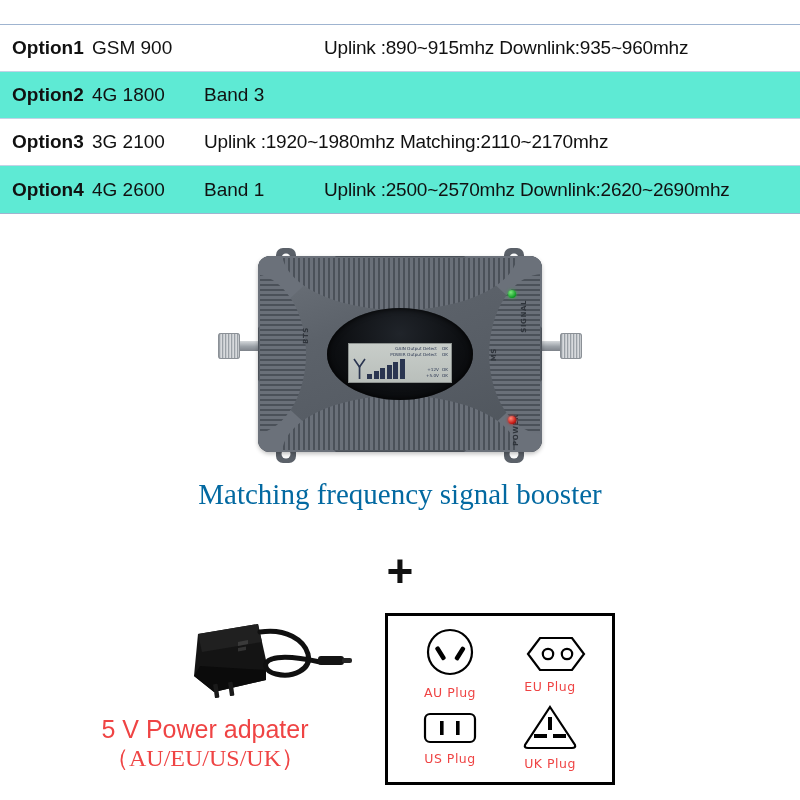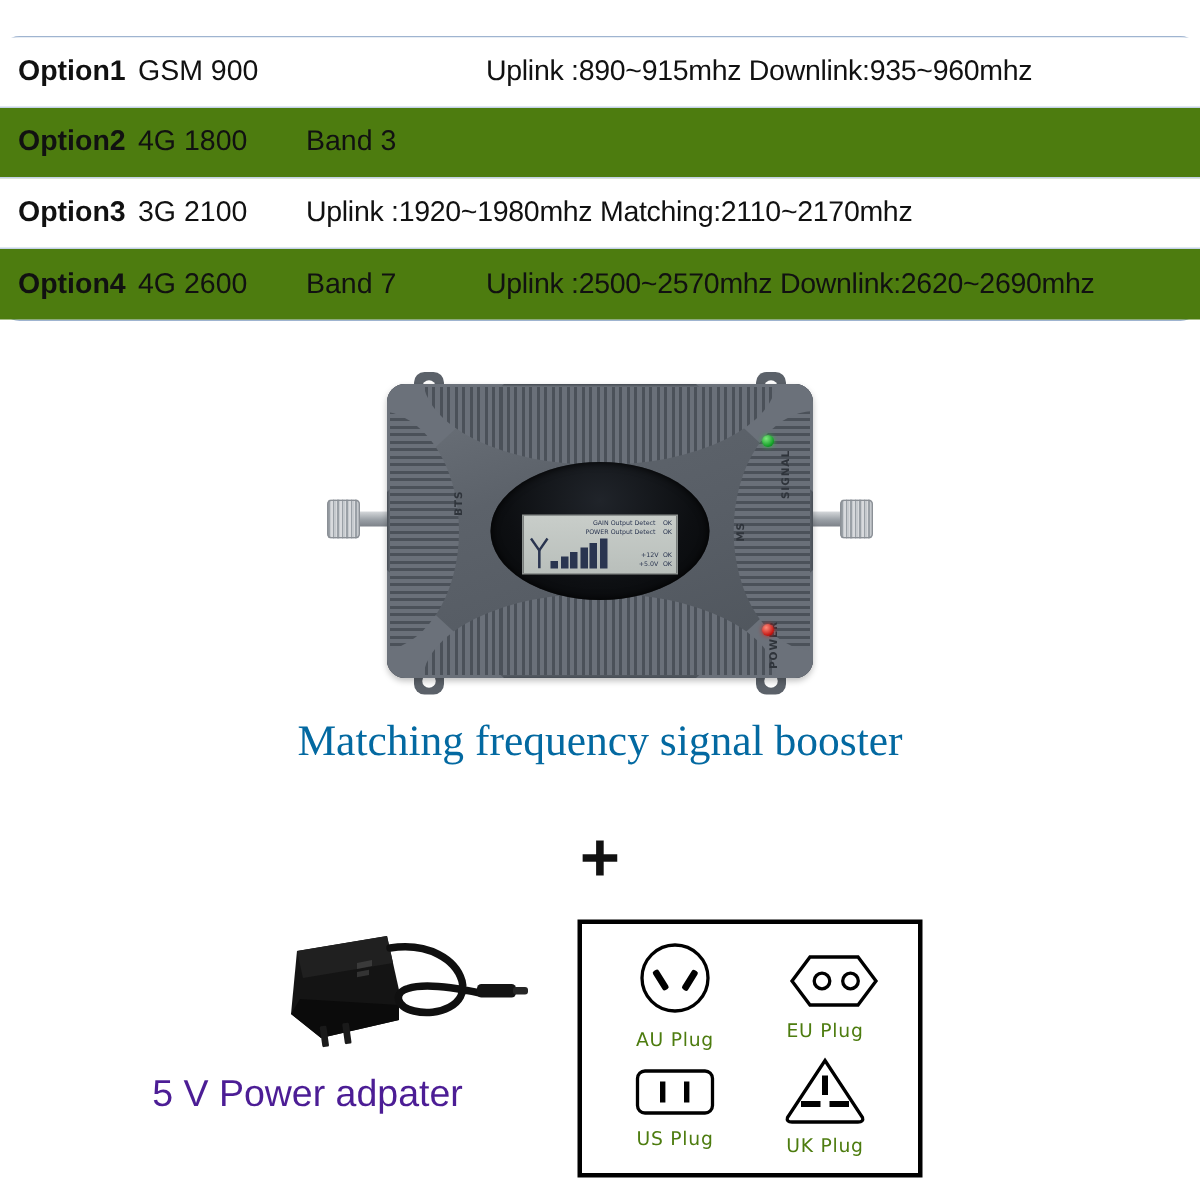--- a/index.html
+++ b/index.html
@@ -18,34 +18,33 @@
 
   
   .freq-table {
     position: absolute;
     left: 0;
     top: 24px;
     width: 800px;
     border-top: 1px solid #9fb4d0;
     border-bottom: 1px solid #9fb4d0;
     box-sizing: border-box;
-    border-radius: 13px;
   }
   .freq-row {
     height: 47px;
     display: flex;
     align-items: center;
     box-sizing: border-box;
     border-bottom: 1px solid #c3d2e6;
     font-size: 19px;
     letter-spacing: 0px;
   }
   .freq-row:last-child { border-bottom: none; }
   .freq-row.odd  { background: #ffffff; }
-  .freq-row.even { background: #4d7c0f; }
+  .freq-row.even { background: #5eead4; }
 
   .c-opt {
     width: 92px;
     padding-left: 12px;
     font-weight: 600;
     font-size: 19px;
     box-sizing: border-box;
     white-space: nowrap;
   }
   .c-net {
@@ -336,21 +335,21 @@
     left: 30px; top: 0;
     width: 180px; height: 88px;
   }
   .adapter-caption {
     position: absolute;
     left: 0; top: 715px;
     width: 410px;
     text-align: center;
     font-size: 25px;
     font-family: "Liberation Sans", sans-serif;
-    color: #4c1d95;
+    color: #ef4444;
     line-height: 29px;
   }
   .adapter-caption .sub {
     font-family: "Liberation Serif", serif;
     font-size: 24px;
   }
 
   
   .plug-box {
     position: absolute;
@@ -372,21 +371,21 @@
   .plug-cell {
     display: flex;
     flex-direction: column;
     align-items: center;
     justify-content: center;
     gap: 3px;
   }
   .plug-label {
     font-size: 12.5px;
     font-family: "DejaVu Sans", sans-serif;
-    color: #4d7c0f;
+    color: #ef4444;
     letter-spacing: 0.5px;
   }
 </style>
 </head>
 <body>
 
 <div class="freq-table">
 
   <div class="freq-row odd">
     <div class="c-opt">Option1</div>
@@ -403,21 +402,21 @@
 
   <div class="freq-row odd">
     <div class="c-opt">Option3</div>
     <div class="c-net">3G 2100</div>
     <div class="c-freq">Uplink :1920~1980mhz Matching:2110~2170mhz</div>
   </div>
 
   <div class="freq-row even">
     <div class="c-opt">Option4</div>
     <div class="c-net">4G 2600</div>
-    <div class="c-band">Band 7</div>
+    <div class="c-band">Band 1</div>
     <div class="c-freq">Uplink :2500~2570mhz Downlink:2620~2690mhz</div>
   </div>
 
 </div>
 
 <div class="device-wrap">
   <div class="device">
 
     <div class="ear ear-tl"></div>
     <div class="ear ear-tr"></div>
@@ -516,20 +515,21 @@
 
     <path d="M80 20 C106 16, 124 28, 128 42 C132 58, 112 66, 96 62 C84 59, 82 50, 92 47 C104 43, 126 47, 140 50" stroke="#101010" stroke-width="5" fill="none" stroke-linecap="round"></path>
 
     <rect x="138" y="44" width="26" height="9" rx="3" fill="#141414"></rect>
     <rect x="162" y="46" width="10" height="5" rx="2" fill="#262626"></rect>
   </svg>
 </div>
 
 <div class="adapter-caption">
   <div>5 V Power adpater</div>
+  <div class="sub">（AU/EU/US/UK）</div>
 </div>
 
 <div class="plug-box">
   <div class="plug-grid">
 
     <div class="plug-cell">
       <svg width="56" height="56" viewBox="0 0 56 56">
         <circle cx="28" cy="26" r="22" fill="#fff" stroke="#000" stroke-width="2.2"></circle>
         <rect x="16" y="20" width="4.5" height="15" rx="1.6" fill="#000" transform="rotate(-32 18 27)"></rect>
         <rect x="36" y="20" width="4.5" height="15" rx="1.6" fill="#000" transform="rotate(32 38 27)"></rect>

